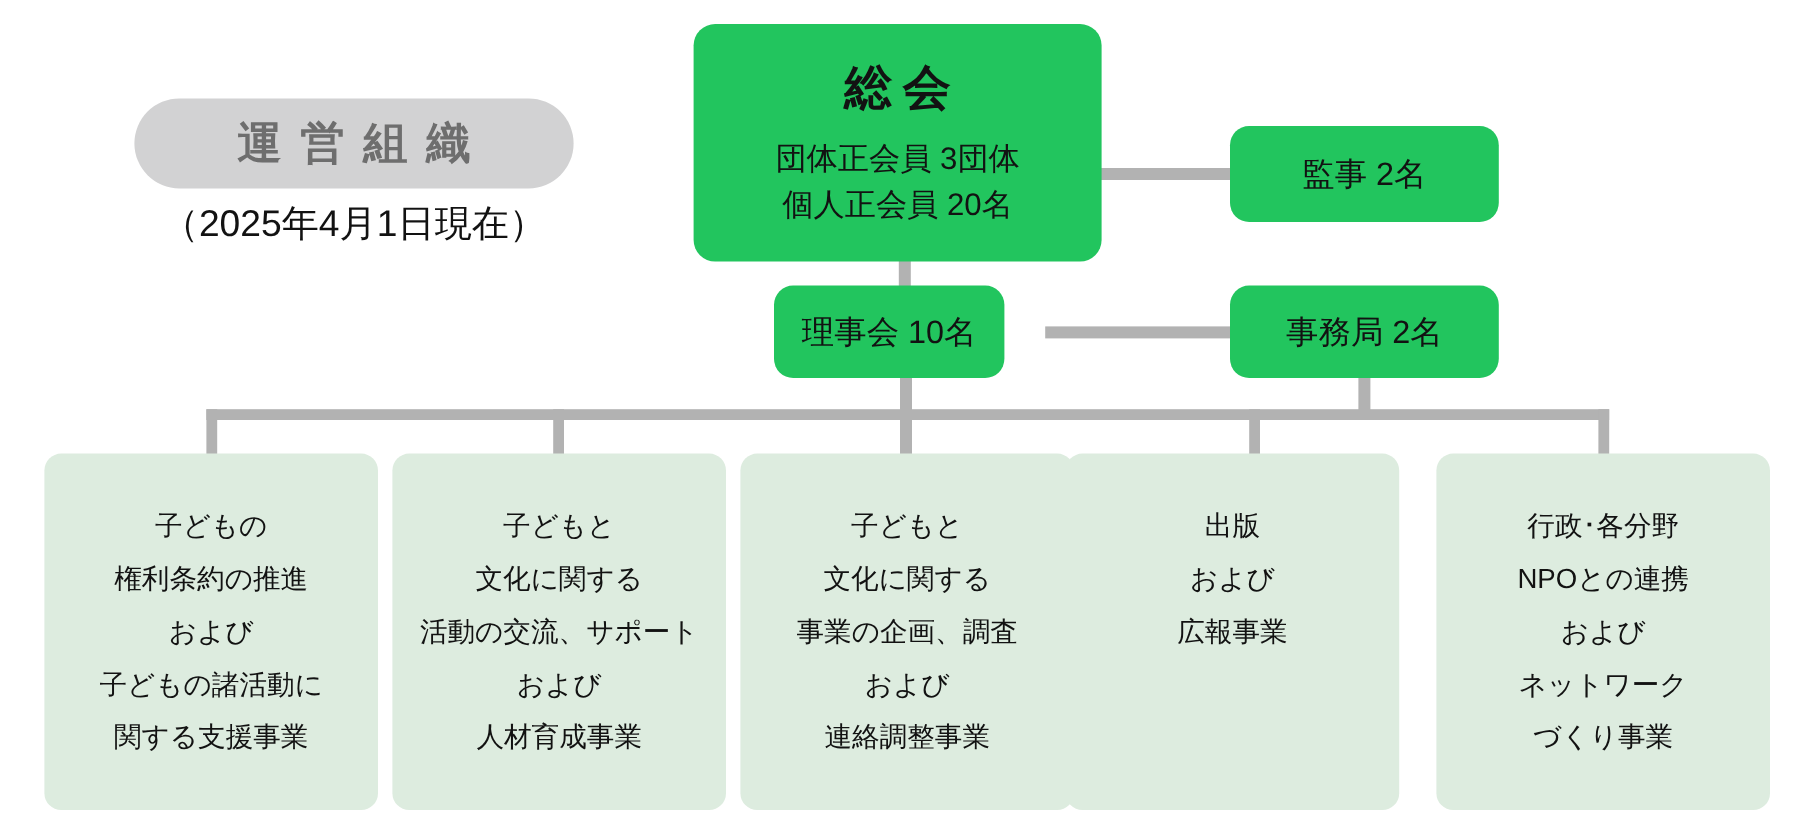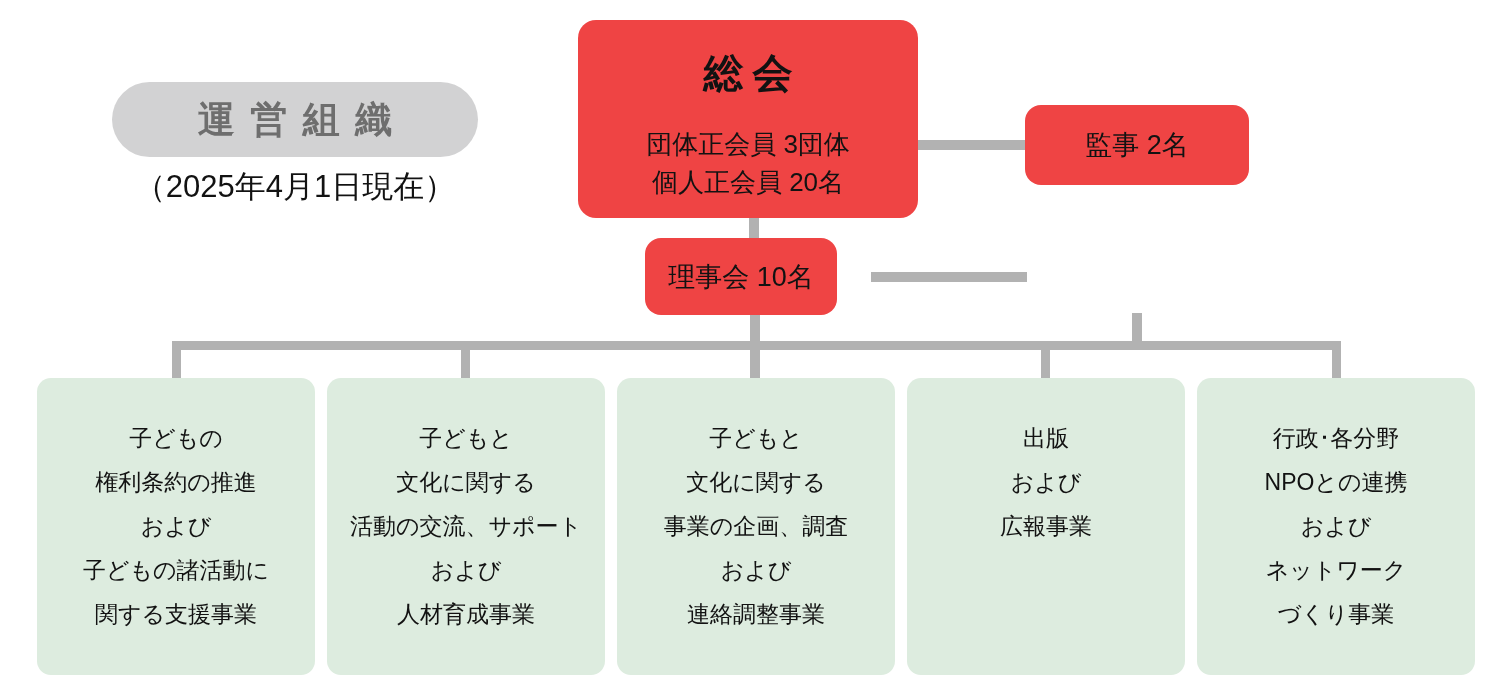--- a/index.html
+++ b/index.html
@@ -37,40 +37,40 @@
     color: #121212;
   }
   
   .line {
     position: absolute;
     background: #b2b2b2;
   }
   
   .box-blue {
     position: absolute;
-    background: #ef4444;
+    background: #22c55e;
     border-radius: 16px;
   }
   .box-label {
     display: flex; align-items: center; justify-content: center;
     font-size: 27px;
   }
   .assembly {
     left: 578px; top: 20px;
     width: 340px; height: 198px;
     border-radius: 18px;
     text-align: center;
   }
   .assembly .title {
     margin-top: 26px;
     font-size: 40px; font-weight: bold;
     letter-spacing: 0.22em; text-indent: 0.22em;
   }
   .assembly .detail {
-    margin-top: 24px;
+    margin-top: 12px;
     font-size: 26px; line-height: 38px;
   }
   .auditor     { left: 1025px; top: 105px; width: 224px; height: 80px; }
   .board       { left: 645px;  top: 238px; width: 192px; height: 77px; }
   .secretariat { left: 1025px; top: 238px; width: 224px; height: 77px; }
   
   .dept {
     position: absolute;
     top: 378px;
     width: 278px; height: 297px;
@@ -78,21 +78,21 @@
     border-radius: 14px;
     text-align: center;
     font-size: 23px;
     line-height: 44px;
     padding-top: 38px;
     box-sizing: border-box;
   }
   .dept-0 { left: 37px; }
   .dept-1 { left: 327px; }
   .dept-2 { left: 617px; }
-  .dept-3 { left: 907px; }
+  .dept-3 { left: 888px; }
   .dept-4 { left: 1197px; }
 </style>
 </head>
 <body>
 
 <div id="canvas">
 
   <div class="badge">運営組織</div>
   <div class="date-note">（2025年4月1日現在）</div>
 
@@ -112,20 +112,21 @@
     <div class="detail">
         <div>団体正会員 3団体</div>
         <div>個人正会員 20名</div>
       </div>
   </div>
 
   <div class="box-blue box-label auditor">監事 2名</div>
 
   <div class="box-blue box-label board">理事会 10名</div>
 
+  <div class="box-blue box-label secretariat">事務局 2名</div>
 
   <div class="dept dept-0">
       <div>子どもの</div>
       <div>権利条約の推進</div>
       <div>および</div>
       <div>子どもの諸活動に</div>
       <div>関する支援事業</div>
     </div>
   <div class="dept dept-1">
       <div>子どもと</div>

